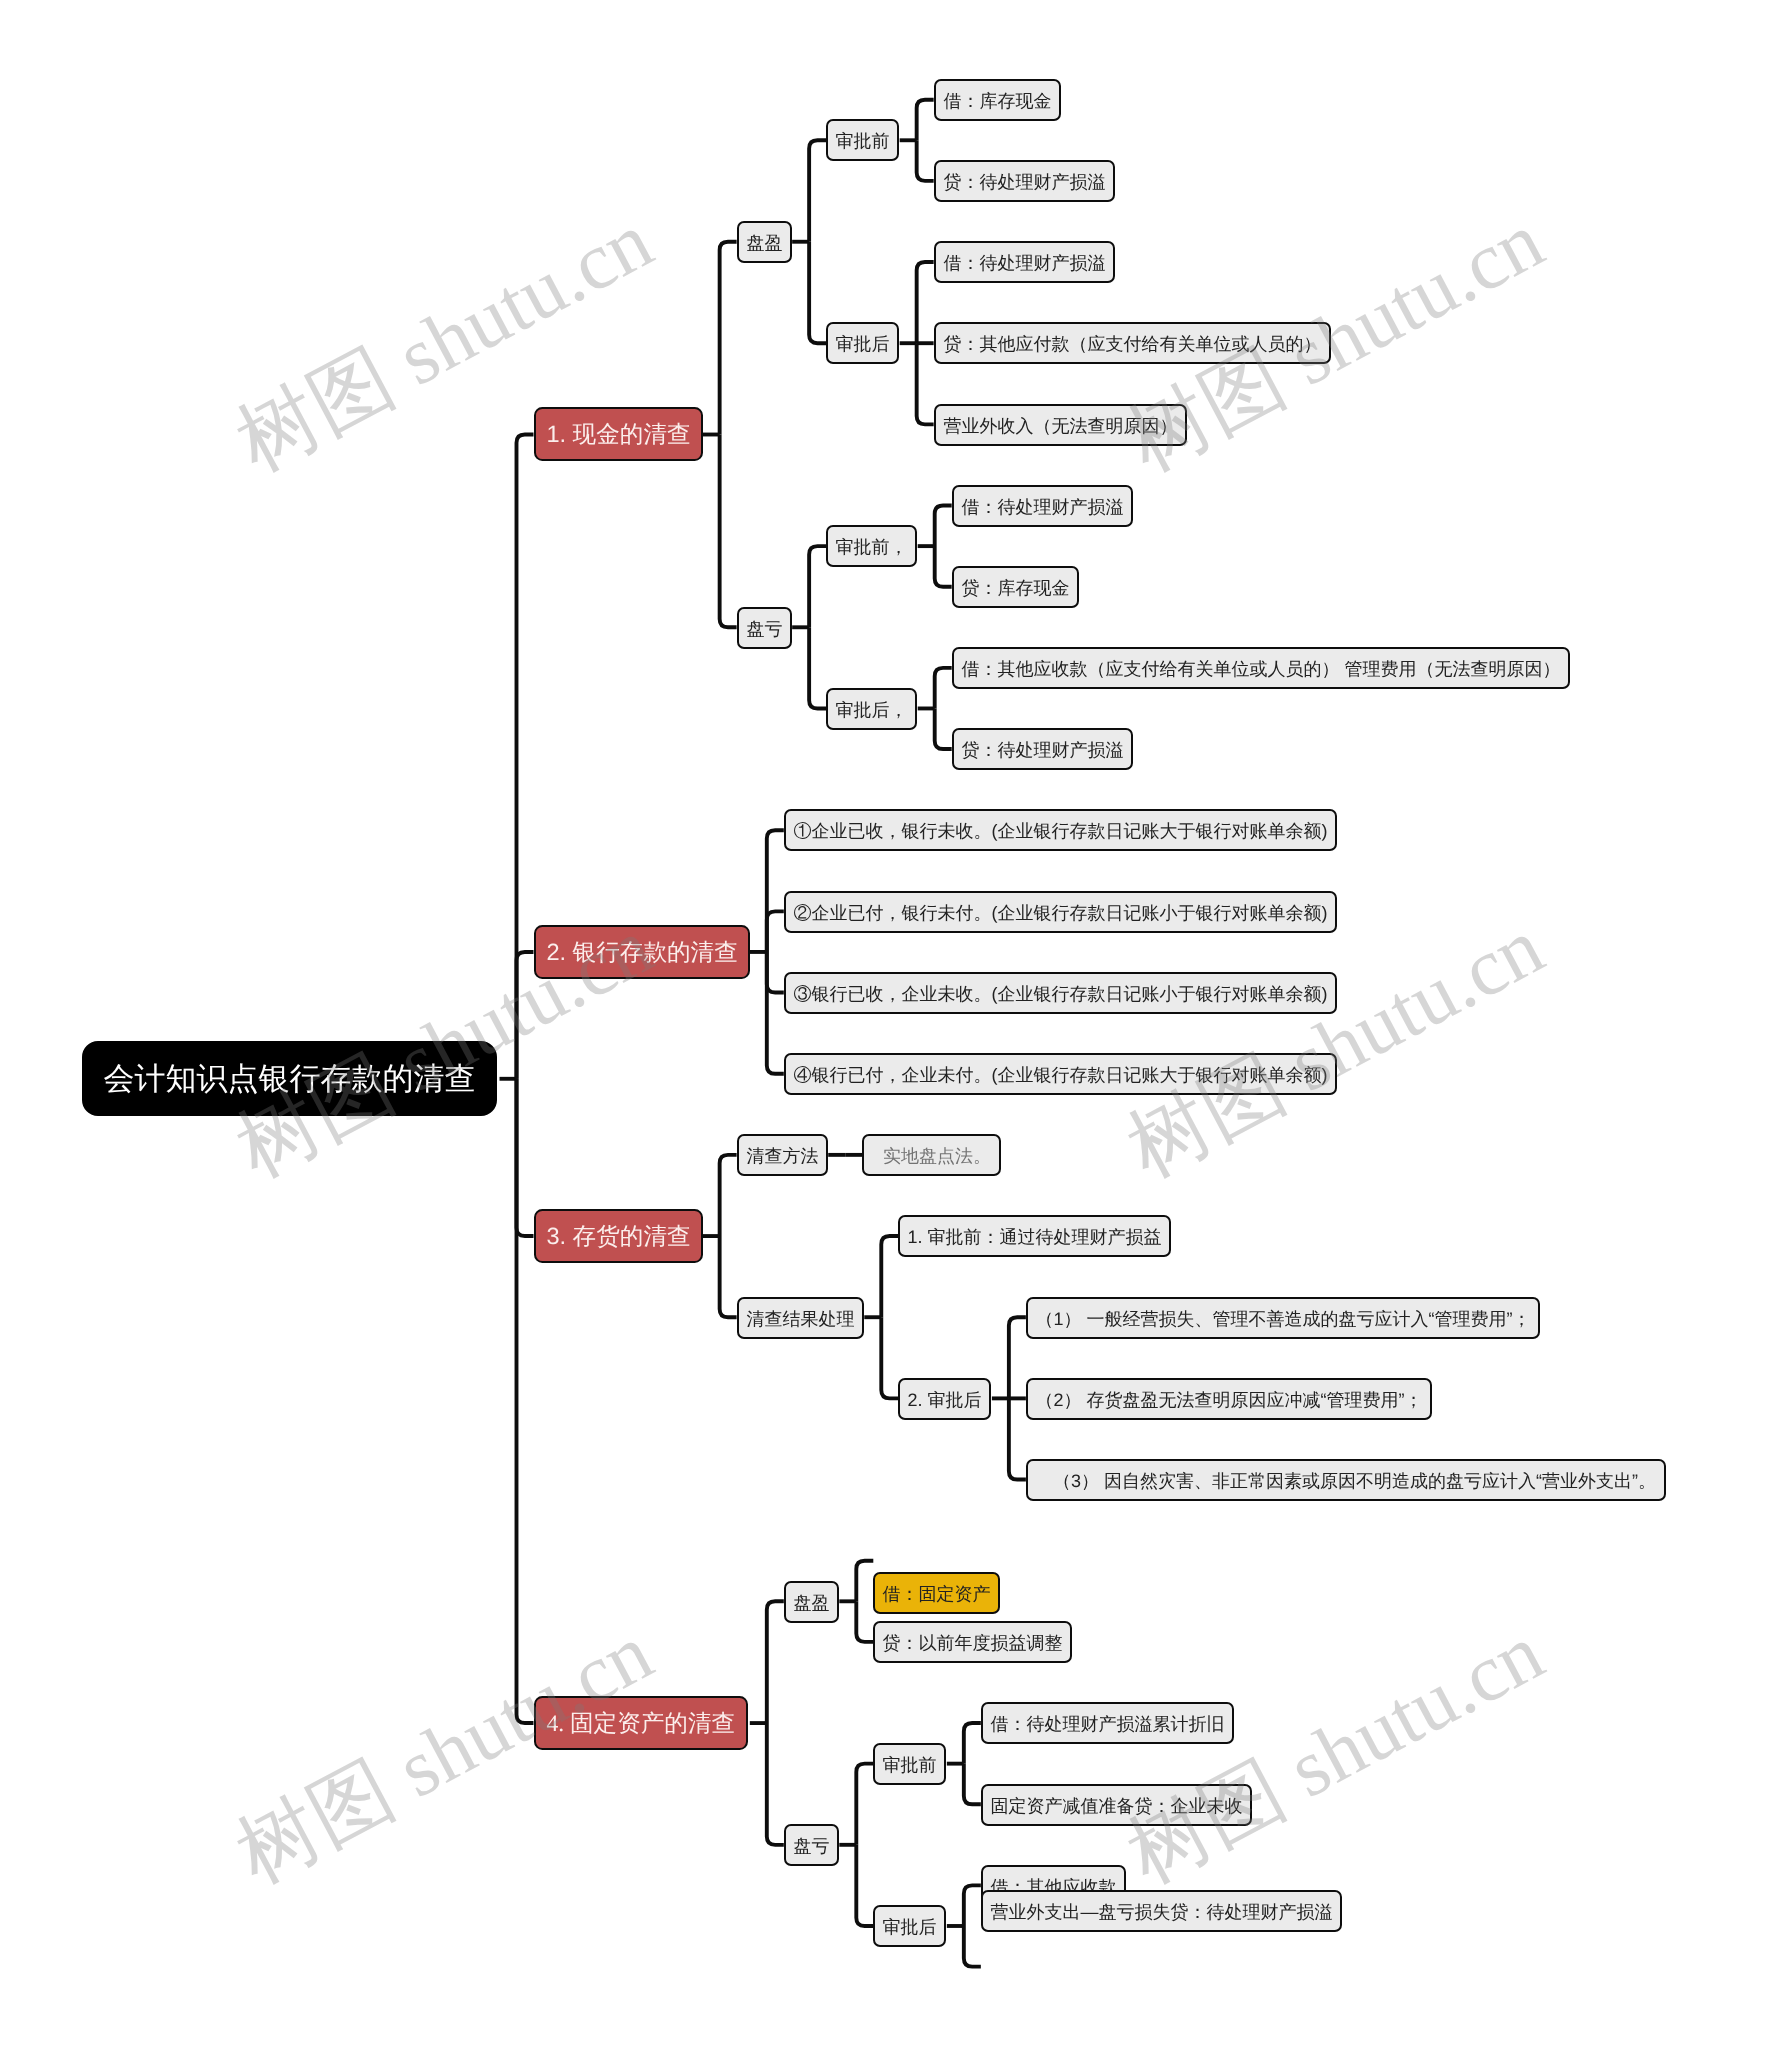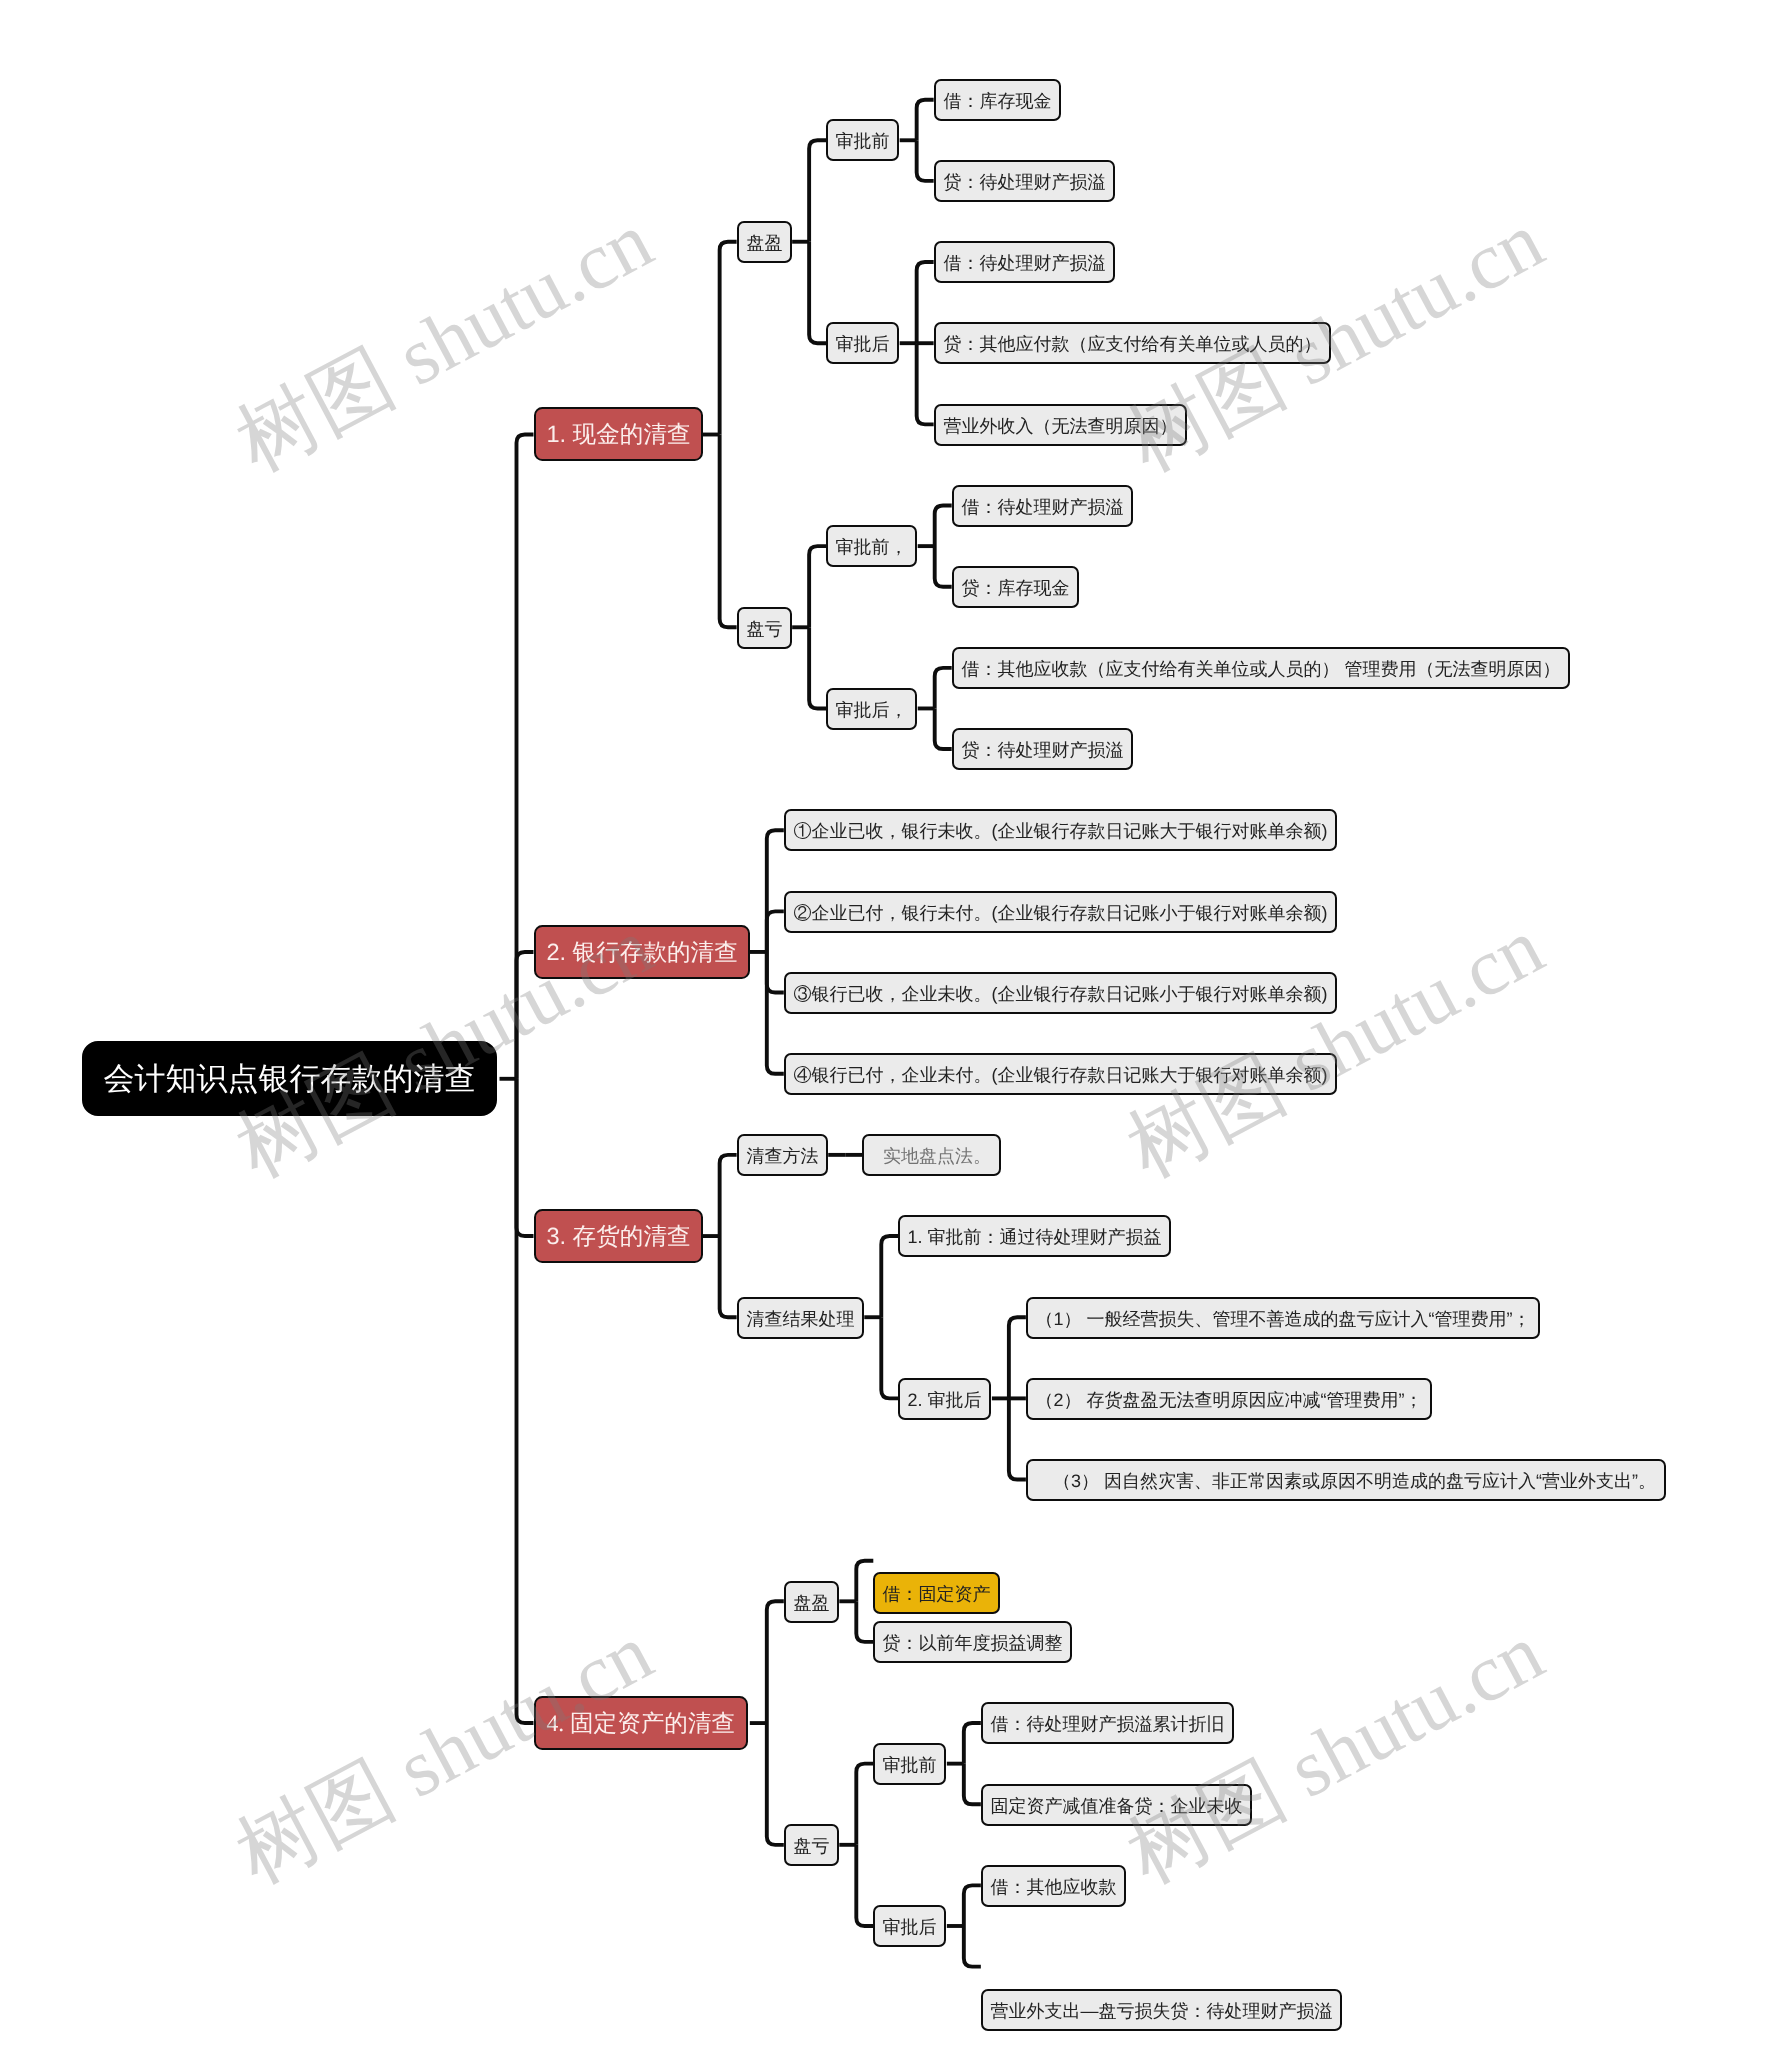--- a/index.html
+++ b/index.html
@@ -122,21 +122,21 @@
       <div class="node branch" style="background: rgb(192, 80, 80); color: rgb(251, 238, 236); border-color: rgb(13, 13, 13); left: 534px; top: 1696px; font-family: Liberation Serif, serif;">4. 固定资产的清查</div>
       <div class="node" style="background: rgb(235, 235, 235); color: rgb(34, 34, 34); border-color: rgb(13, 13, 13); left: 784px; top: 1581px;">盘盈</div>
       <div class="node" style="background: #eab308; color: rgb(34, 34, 34); border-color: rgb(13, 13, 13); left: 873px; top: 1540px; margin-top: 32px;">借：固定资产</div>
       <div class="node" style="background: rgb(235, 235, 235); color: rgb(34, 34, 34); border-color: rgb(13, 13, 13); left: 873px; top: 1621px;">贷：以前年度损益调整</div>
       <div class="node" style="background: rgb(235, 235, 235); color: rgb(34, 34, 34); border-color: rgb(13, 13, 13); left: 784px; top: 1824px;">盘亏</div>
       <div class="node" style="background: rgb(235, 235, 235); color: rgb(34, 34, 34); border-color: rgb(13, 13, 13); left: 873px; top: 1743px;">审批前</div>
       <div class="node" style="background: rgb(235, 235, 235); color: rgb(34, 34, 34); border-color: rgb(13, 13, 13); left: 981px; top: 1702px;">借：待处理财产损溢累计折旧</div>
       <div class="node" style="background: rgb(235, 235, 235); color: rgb(34, 34, 34); border-color: rgb(13, 13, 13); left: 981px; top: 1784px;">固定资产减值准备贷：企业未收</div>
       <div class="node" style="background: rgb(235, 235, 235); color: rgb(34, 34, 34); border-color: rgb(13, 13, 13); left: 873px; top: 1905px;">审批后</div>
       <div class="node" style="background: rgb(235, 235, 235); color: rgb(34, 34, 34); border-color: rgb(13, 13, 13); left: 981px; top: 1865px;">借：其他应收款</div>
-      <div class="node" style="background: rgb(235, 235, 235); color: rgb(34, 34, 34); border-color: rgb(13, 13, 13); left: 981px; top: 1989px;">营业外支出—盘亏损失贷：待处理财产损溢</div>
+      <div class="node" style="background: rgb(235, 235, 235); color: rgb(34, 34, 34); border-color: rgb(13, 13, 13); left: 981px; top: 1890px;">营业外支出—盘亏损失贷：待处理财产损溢</div>
     </div>
   <div id="wm-layer">
       <div class="wm" style="left: 445px; top: 343px; color: rgba(124, 124, 124, 0.31); font-size: 81px; transform: translate(-50%, -50%) rotate(-28deg);">树图 shutu.cn</div>
       <div class="wm" style="left: 1336px; top: 343px; color: rgba(124, 124, 124, 0.31); font-size: 81px; transform: translate(-50%, -50%) rotate(-28deg);">树图 shutu.cn</div>
       <div class="wm" style="left: 445px; top: 1049px; color: rgba(124, 124, 124, 0.31); font-size: 81px; transform: translate(-50%, -50%) rotate(-28deg);">树图 shutu.cn</div>
       <div class="wm" style="left: 1336px; top: 1049px; color: rgba(124, 124, 124, 0.31); font-size: 81px; transform: translate(-50%, -50%) rotate(-28deg);">树图 shutu.cn</div>
       <div class="wm" style="left: 445px; top: 1755px; color: rgba(124, 124, 124, 0.31); font-size: 81px; transform: translate(-50%, -50%) rotate(-28deg);">树图 shutu.cn</div>
       <div class="wm" style="left: 1336px; top: 1755px; color: rgba(124, 124, 124, 0.31); font-size: 81px; transform: translate(-50%, -50%) rotate(-28deg);">树图 shutu.cn</div>
     </div>
 </div>

